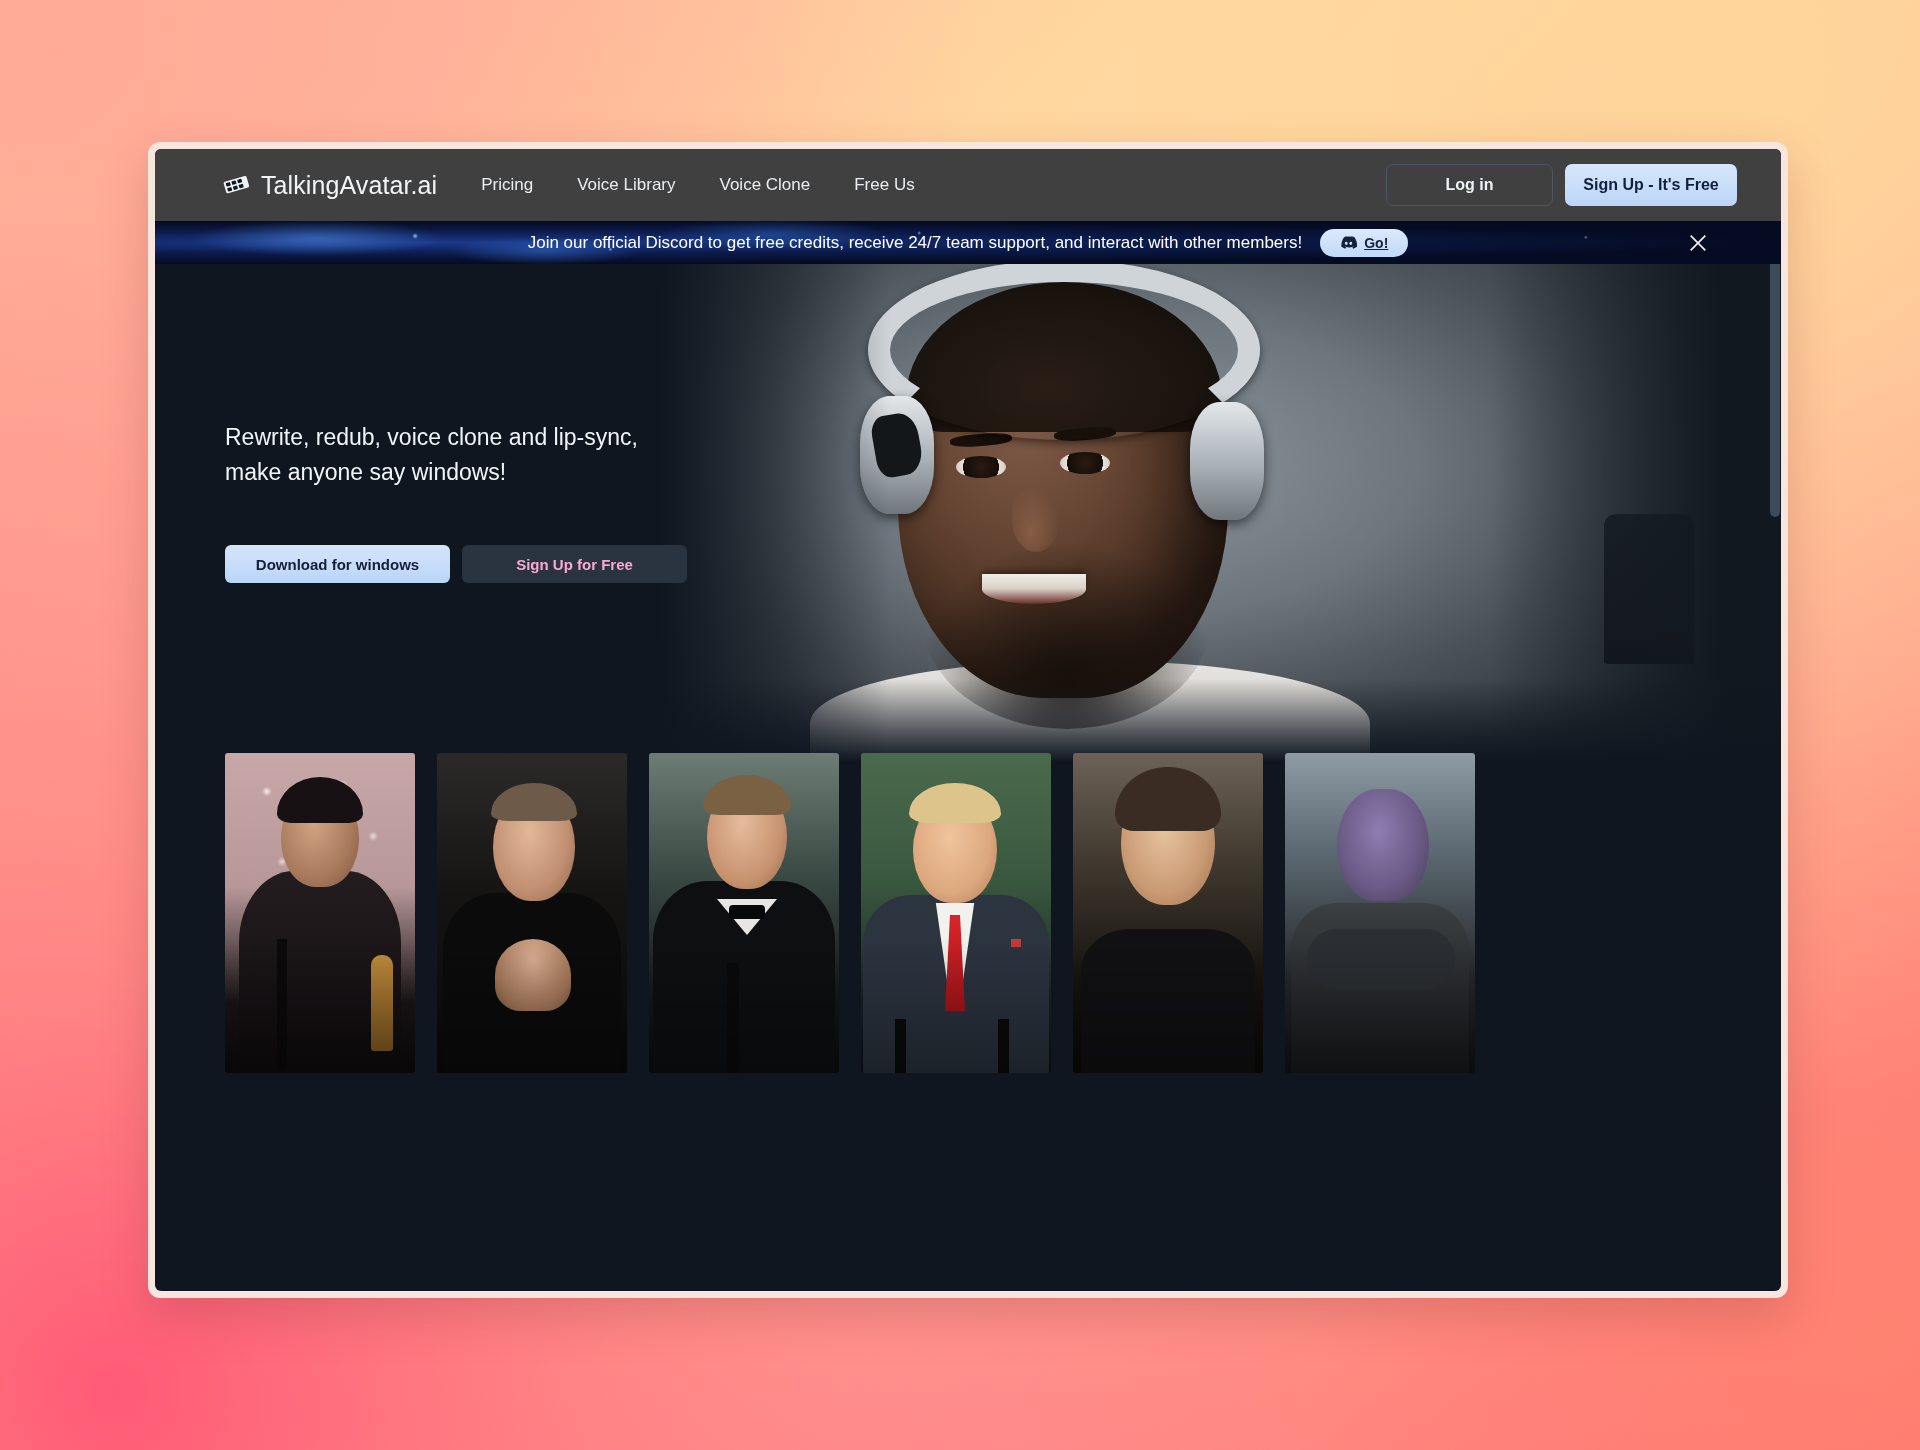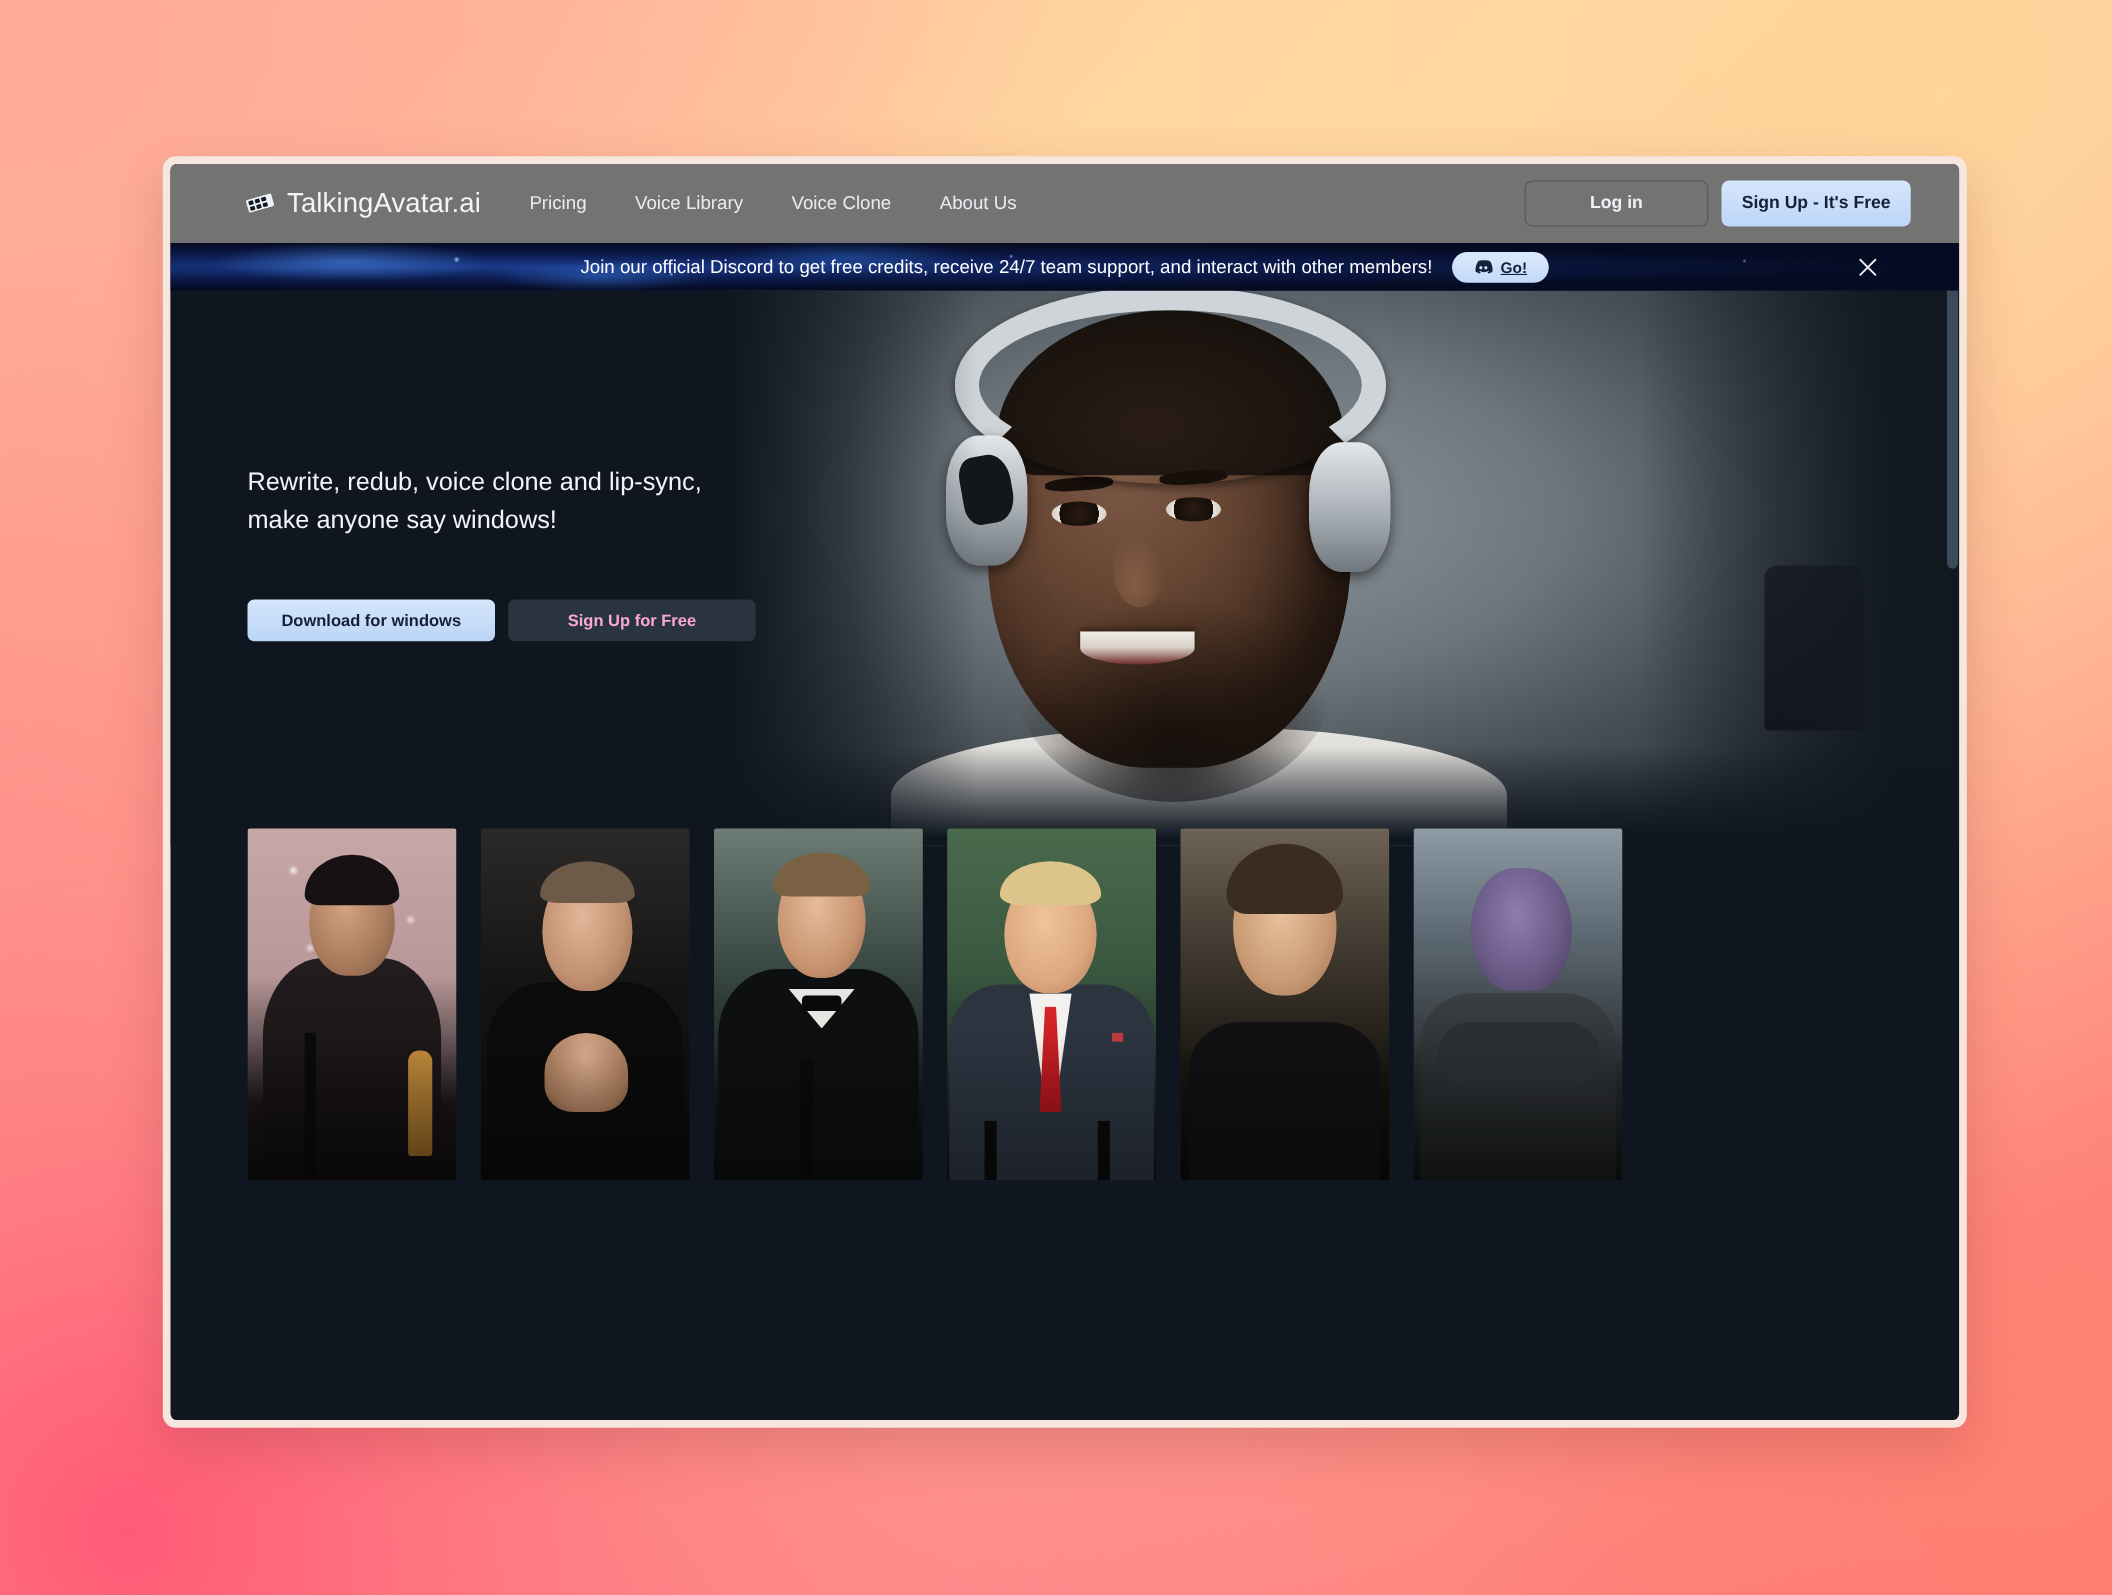--- a/index.html
+++ b/index.html
@@ -57,21 +57,21 @@
     background: #0f1620;
     border-radius: 6px;
     overflow: hidden;
   }
 
   
   .topnav {
     position: relative;
     z-index: 6;
     height: 72px;
-    background: #737373;
+    background: #404040;
     display: flex;
     align-items: center;
     padding: 0 44px 0 68px;
   }
 
   .brand {
     display: flex;
     align-items: center;
     gap: 11px;
     margin-right: 44px;
@@ -571,21 +571,21 @@
             <rect x="19.5" y="13.6" width="5.5" height="4.6" rx="0.8"></rect>
           </g>
         </svg>
         <span class="brand-name">TalkingAvatar.ai</span>
       </div>
 
       <div class="nav-links">
         <span class="nav-link">Pricing</span>
         <span class="nav-link">Voice Library</span>
         <span class="nav-link">Voice Clone</span>
-        <span class="nav-link">About Us</span>
+        <span class="nav-link">Free Us</span>
       </div>
 
       <div class="nav-actions">
         <button class="btn-login">Log in</button>
         <button class="btn-signup">Sign Up - It's Free</button>
       </div>
     </div>
 
     <div class="announce">
       <div class="announce-fx"></div>

